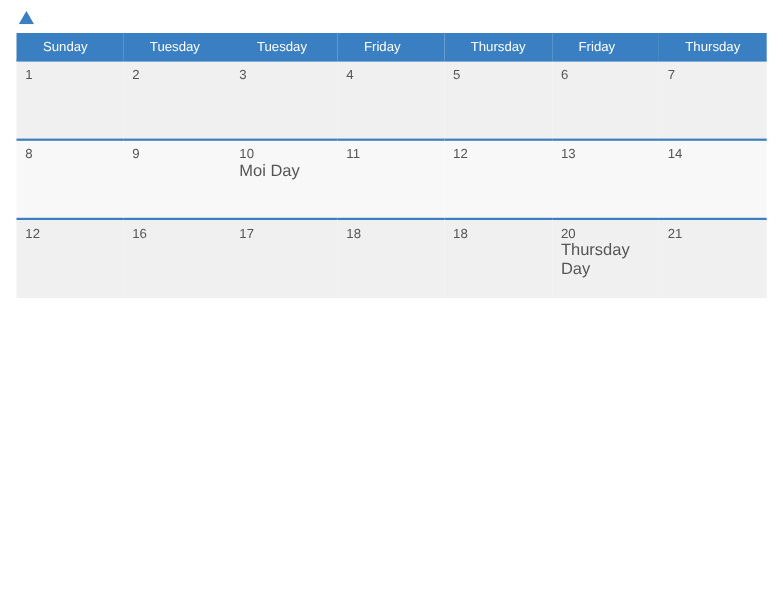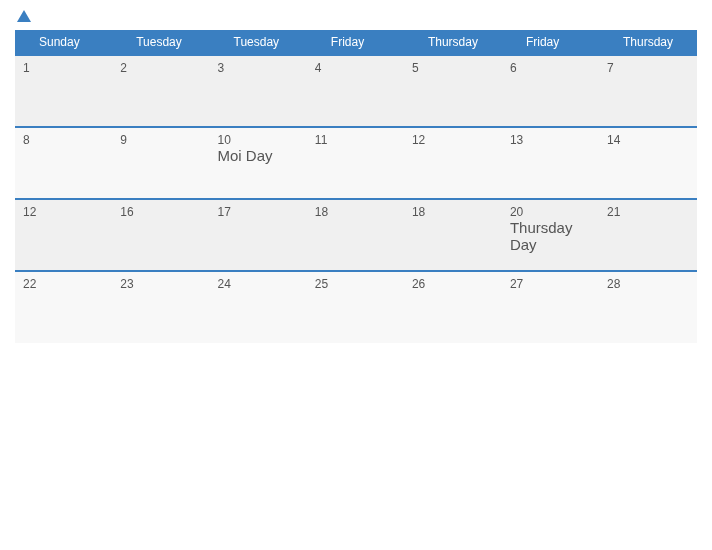--- a/index.html
+++ b/index.html
@@ -236,38 +236,15 @@
             <span class="day-num">18</span>
           </td>
           <td>
             <span class="day-num">20</span>
             <span class="holiday-name">Thursday Day</span>
           </td>
           <td>
             <span class="day-num">21</span>
           </td>
         </tr>
-        <tr>
-          <td>
-            <span class="day-num">22</span>
-          </td>
-          <td>
-            <span class="day-num">23</span>
-          </td>
-          <td>
-            <span class="day-num">24</span>
-          </td>
-          <td>
-            <span class="day-num">25</span>
-          </td>
-          <td>
-            <span class="day-num">26</span>
-          </td>
-          <td>
-            <span class="day-num">27</span>
-          </td>
-          <td>
-            <span class="day-num">28</span>
-          </td>
-        </tr>
       </tbody>
   </table>
 </div>
 
 </body></html>

